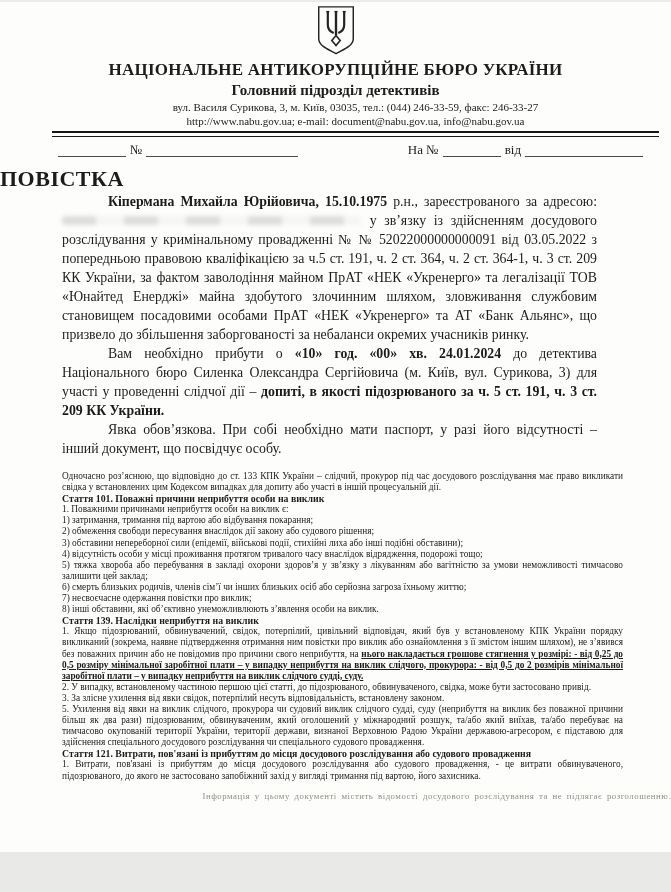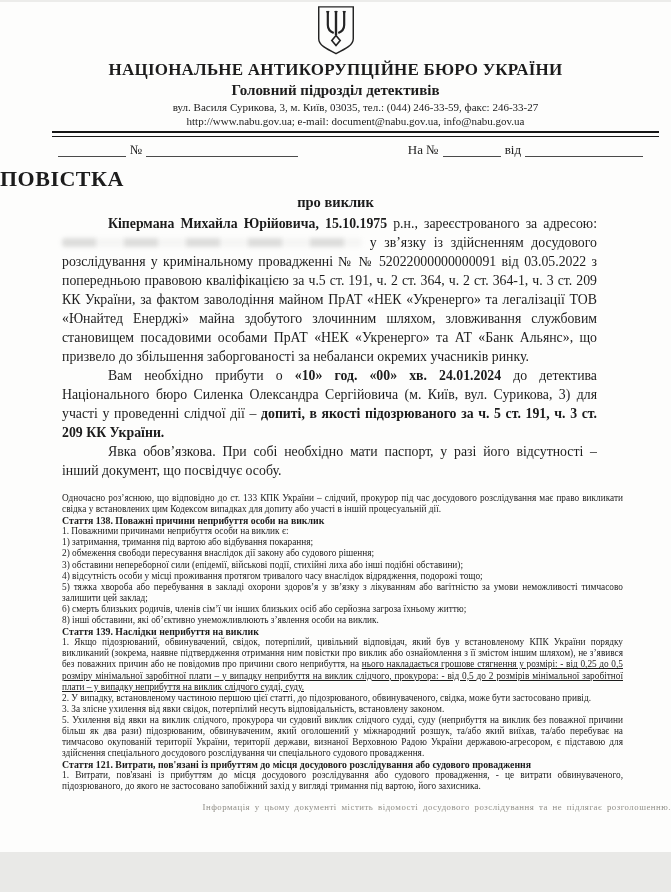--- a/index.html
+++ b/index.html
@@ -29,21 +29,21 @@
   .bold{font-weight:bold;}
   .redact{
     display:inline-block;width:300px;height:9px;border-radius:3px;vertical-align:baseline;
     background:repeating-linear-gradient(90deg,rgba(110,110,108,.22) 0 34px,rgba(110,110,108,.05) 34px 62px);
     filter:blur(2px);
   }
   .legal{margin:13px 48px 0 62px;font-size:9.3px;line-height:11.1px;text-align:justify;}
   .legal p{margin:0;}
   .legal .lh{font-weight:bold;font-size:9.8px;}
   .legal .sp{margin-top:9px;}
-  .u{text-decoration:underline;}
+  .u{text-decoration:underline;font-weight:bold;}
   .footnote{
     text-align:right;font-size:8.8px;color:#8f8d86;margin-top:9px;
     letter-spacing:.5px;word-spacing:2px;filter:blur(.4px);
   }
   svg.tryzub{display:inline-block;}
 </style>
 </head>
 <body>
 
 <div class="page">
@@ -75,39 +75,39 @@
     <span class="lbl">№</span>
     <span class="blank b-no"></span>
     <span class="ref-spacer"></span>
     <span class="lbl">На №</span>
     <span class="blank b-na"></span>
     <span class="lbl">від</span>
     <span class="blank b-vid"></span>
   </div>
 
   <h1 class="doc-title">ПОВІСТКА</h1>
-  <h2 class="doc-sub">про виклик</h2>
 
   <p class="bp"><span class="bold">Кіпермана Михайла Юрійовича, 15.10.1975</span><span> р.н., зареєстрованого за адресою: </span><span class="redact"></span><span> у зв’язку із здійсненням досудового розслідування у кримінальному провадженні № № 52022000000000091 від 03.05.2022 з попередньою правовою кваліфікацією за ч.5 ст. 191, ч. 2 ст. 364, ч. 2 ст. 364-1, ч. 3 ст. 209 КК України, за фактом заволодіння майном ПрАТ «НЕК «Укренерго» та легалізації ТОВ «Юнайтед Енерджі» майна здобутого злочинним шляхом, зловживання службовим становищем посадовими особами ПрАТ «НЕК «Укренерго» та АТ «Банк Альянс», що призвело до збільшення заборгованості за небаланси окремих учасників ринку.</span></p>
 
   <p class="bp"><span>Вам необхідно прибути о </span><span class="bold">«10» год. «00» хв. 24.01.2024</span><span> до детектива Національного бюро Силенка Олександра Сергійовича (м. Київ, вул. Сурикова, 3) для участі у проведенні слідчої дії – </span><span class="bold">допиті, в якості підозрюваного за ч. 5 ст. 191, ч. 3 ст. 209 КК України.</span></p>
 
   <p class="bp">Явка обов’язкова. При собі необхідно мати паспорт, у разі його відсутності – інший документ, що посвідчує особу.</p>
 
   <section class="legal">
     <p class="sp">Одночасно роз’яснюю, що відповідно до ст. 133 КПК України – слідчий, прокурор під час досудового розслідування має право викликати свідка у встановлених цим Кодексом випадках для допиту або участі в іншій процесуальній дії.</p>
 
-    <p class="lh">Стаття 138. Поважні причини неприбуття особи на виклик</p>
+    <p class="lh">Стаття 101. Поважні причини неприбуття особи на виклик</p>
     <p>1. Поважними причинами неприбуття особи на виклик є:</p>
     <p>1) затримання, тримання під вартою або відбування покарання;</p>
     <p>2) обмеження свободи пересування внаслідок дії закону або судового рішення;</p>
     <p>3) обставини непереборної сили (епідемії, військові події, стихійні лиха або інші подібні обставини);</p>
     <p>4) відсутність особи у місці проживання протягом тривалого часу внаслідок відрядження, подорожі тощо;</p>
     <p>5) тяжка хвороба або перебування в закладі охорони здоров’я у зв’язку з лікуванням або вагітністю за умови неможливості тимчасово залишити цей заклад;</p>
     <p>6) смерть близьких родичів, членів сім’ї чи інших близьких осіб або серйозна загроза їхньому життю;</p>
+    <p>7) несвоєчасне одержання повістки про виклик;</p>
     <p>8) інші обставини, які об’єктивно унеможливлюють з’явлення особи на виклик.</p>
 
     <p class="lh">Стаття 139. Наслідки неприбуття на виклик</p>
     <p><span>1. Якщо підозрюваний, обвинувачений, свідок, потерпілий, цивільний відповідач, який був у встановленому КПК України порядку викликаний (зокрема, наявне підтвердження отримання ним повістки про виклик або ознайомлення з її змістом іншим шляхом), не з’явився без поважних причин або не повідомив про причини свого неприбуття, на </span><span class="u">нього накладається грошове стягнення у розмірі: - від 0,25 до 0,5 розміру мінімальної заробітної плати – у випадку неприбуття на виклик слідчого, прокурора: - від 0,5 до 2 розмірів мінімальної заробітної плати – у випадку неприбуття на виклик слідчого судді, суду.</span></p>
     <p>2. У випадку, встановленому частиною першою цієї статті, до підозрюваного, обвинуваченого, свідка, може бути застосовано привід.</p>
     <p>3. За злісне ухилення від явки свідок, потерпілий несуть відповідальність, встановлену законом.</p>
     <p>5. Ухилення від явки на виклик слідчого, прокурора чи судовий виклик слідчого судді, суду (неприбуття на виклик без поважної причини більш як два рази) підозрюваним, обвинуваченим, який оголошений у міжнародний розшук, та/або який виїхав, та/або перебуває на тимчасово окупованій території України, території держави, визнаної Верховною Радою України державою-агресором, є підставою для здійснення спеціального досудового розслідування чи спеціального судового провадження.</p>
 
     <p class="lh">Стаття 121. Витрати, пов'язані із прибуттям до місця досудового розслідування або судового провадження</p>
     <p>1. Витрати, пов'язані із прибуттям до місця досудового розслідування або судового провадження, - це витрати обвинуваченого, підозрюваного, до якого не застосовано запобіжний захід у вигляді тримання під вартою, його захисника.</p>

